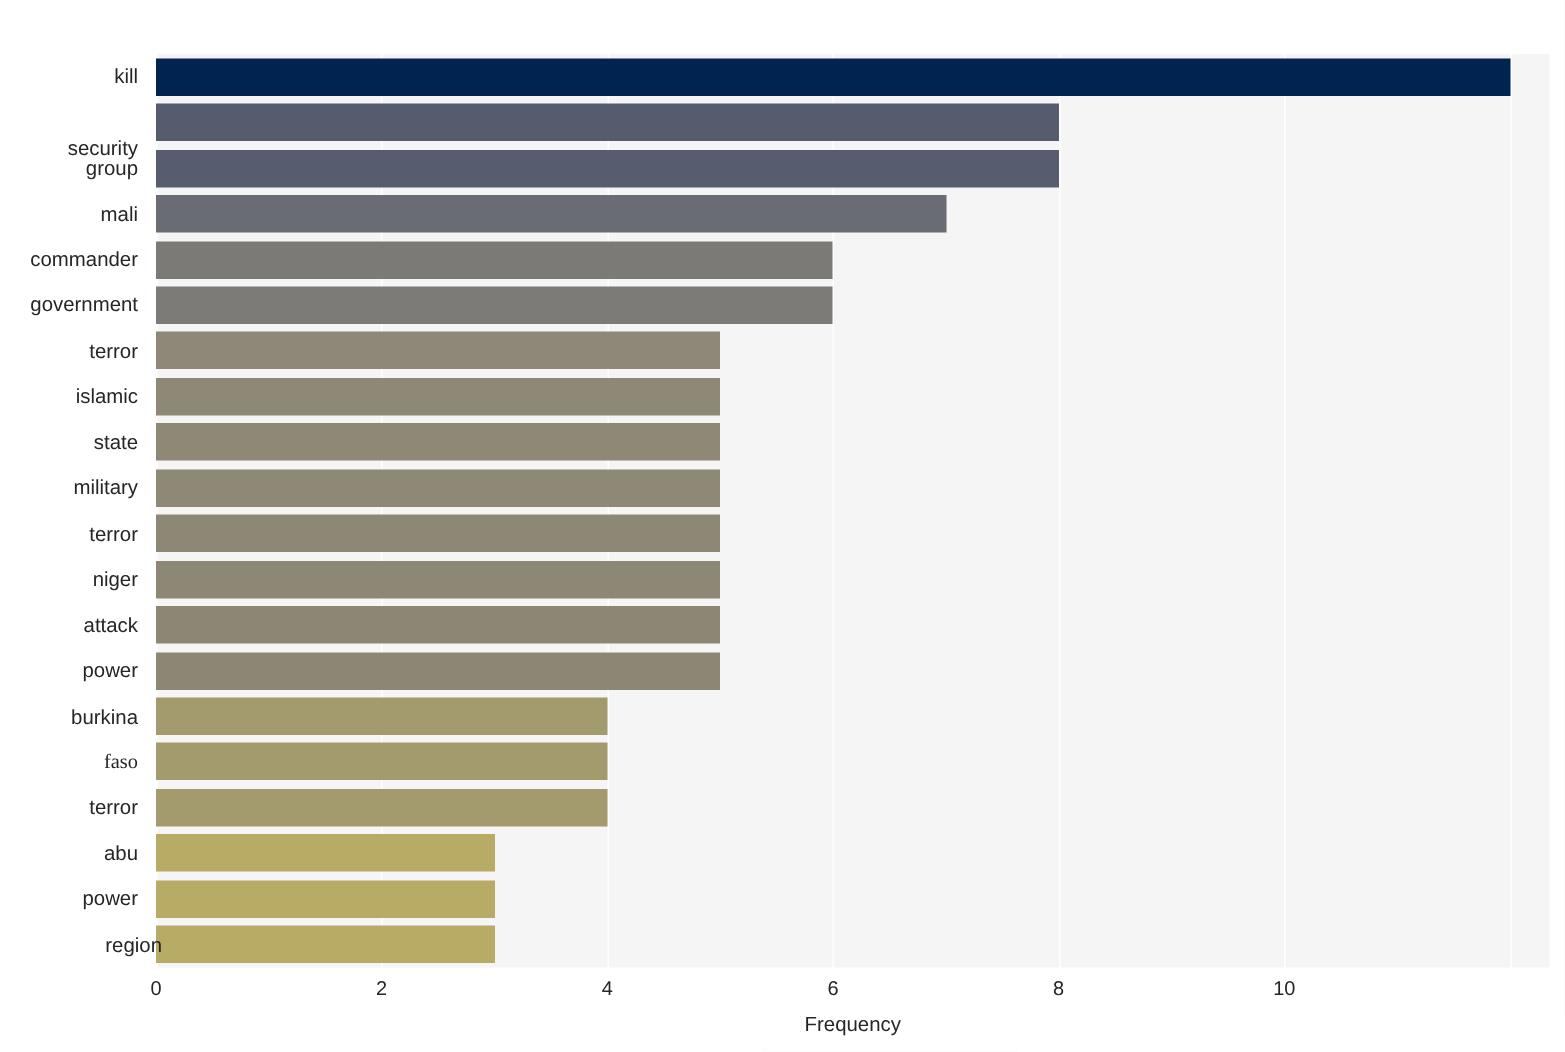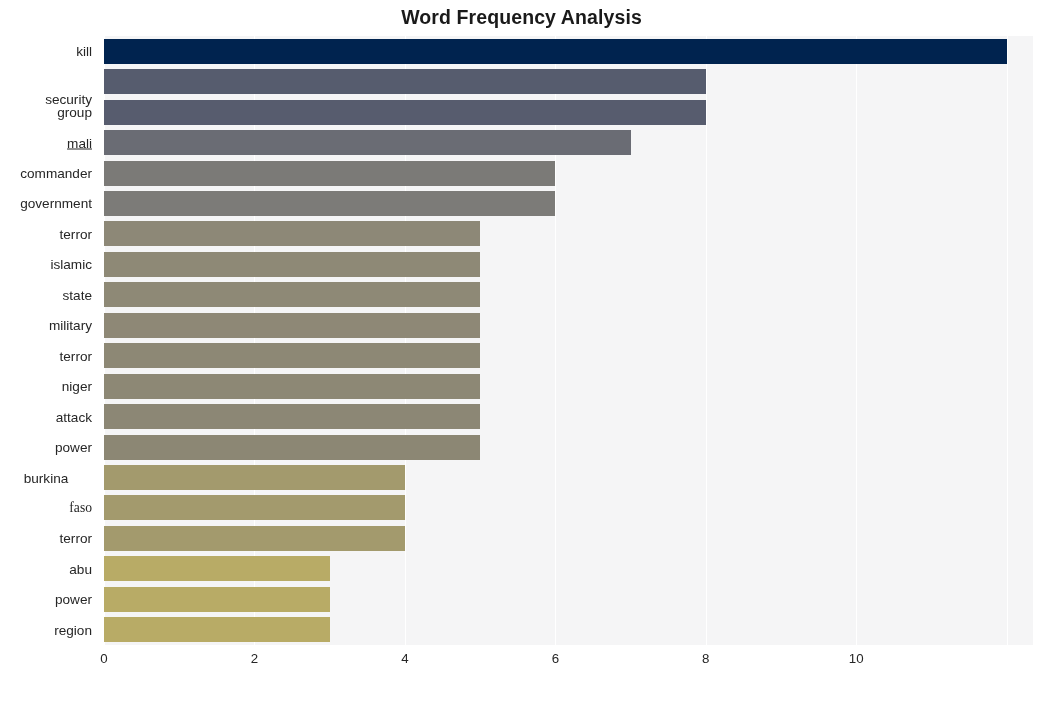--- a/index.html
+++ b/index.html
@@ -97,21 +97,20 @@
     text-align: center;
     font-size: 13.6px;
     color: #262626;
   }
 </style>
 </head>
 <body>
 
 <div id="figure">
 
-  <div id="chart-title">Word Frequency Analysis</div>
 
   <div id="plot-area">
     <div id="gridlines-layer">
         <div class="gridline" style="left: 0px;"></div>
         <div class="gridline" style="left: 150.445px;"></div>
         <div class="gridline" style="left: 300.891px;"></div>
         <div class="gridline" style="left: 451.336px;"></div>
         <div class="gridline" style="left: 601.781px;"></div>
         <div class="gridline" style="left: 752.227px;"></div>
         <div class="gridline" style="left: 902.672px;"></div>
@@ -177,42 +176,43 @@
         <div class="bar-row" style="top: 581.29px; height: 24.969px;">
           <div class="bar" title="region: 3" style="width: 225.668px; background: rgb(184, 171, 102);"></div>
         </div>
       </div>
   </div>
 
   <div id="ylabels-layer">
       <div class="ylabel-item" style="top: 51.225px;">kill</div>
       <div class="ylabel-item" style="top: 99px;">security</div>
       <div class="ylabel-item" style="top: 112.125px;">group</div>
-      <div class="ylabel-item" style="top: 142.575px; text-decoration: underline;">mali</div>
+      <div class="ylabel-item" style="top: 142.575px;">mali</div>
       <div class="ylabel-item" style="top: 173.025px;">commander</div>
       <div class="ylabel-item" style="top: 203.475px;">government</div>
       <div class="ylabel-item" style="top: 233.925px;">terror</div>
       <div class="ylabel-item" style="top: 264.375px;">islamic</div>
       <div class="ylabel-item" style="top: 294.825px;">state</div>
       <div class="ylabel-item" style="top: 325.275px;">military</div>
       <div class="ylabel-item" style="top: 355.725px;">terror</div>
       <div class="ylabel-item" style="top: 386.175px;">niger</div>
       <div class="ylabel-item" style="top: 416.625px;">attack</div>
       <div class="ylabel-item" style="top: 447.075px;">power</div>
-      <div class="ylabel-item" style="top: 477.525px; text-align: center;">burkina</div>
+      <div class="ylabel-item" style="top: 477.525px;">burkina</div>
       <div class="ylabel-item" style="top: 507.975px; font-family: Liberation Serif, serif;">faso</div>
       <div class="ylabel-item" style="top: 538.425px; text-align: right;">terror</div>
       <div class="ylabel-item" style="top: 568.875px; text-align: right;">abu</div>
       <div class="ylabel-item" style="top: 599.325px;">power</div>
-      <div class="ylabel-item" style="top: 629.775px;">region</div>
+      <div class="ylabel-item" style="top: 629.775px; padding-left: 16px;">region</div>
     </div>
   <div id="xticks-layer">
       <div class="xtick-label" style="left: 104px;">0</div>
       <div class="xtick-label" style="left: 254.445px;">2</div>
       <div class="xtick-label" style="left: 404.891px;">4</div>
       <div class="xtick-label" style="left: 555.336px;">6</div>
       <div class="xtick-label" style="left: 705.781px;">8</div>
       <div class="xtick-label" style="left: 856.227px;">10</div>
       <div class="xtick-label" style="left: 1065px;">12</div>
     </div>
 
+  <div id="xaxis-label">Frequency</div>
 
 </div>
 
 </body></html>

